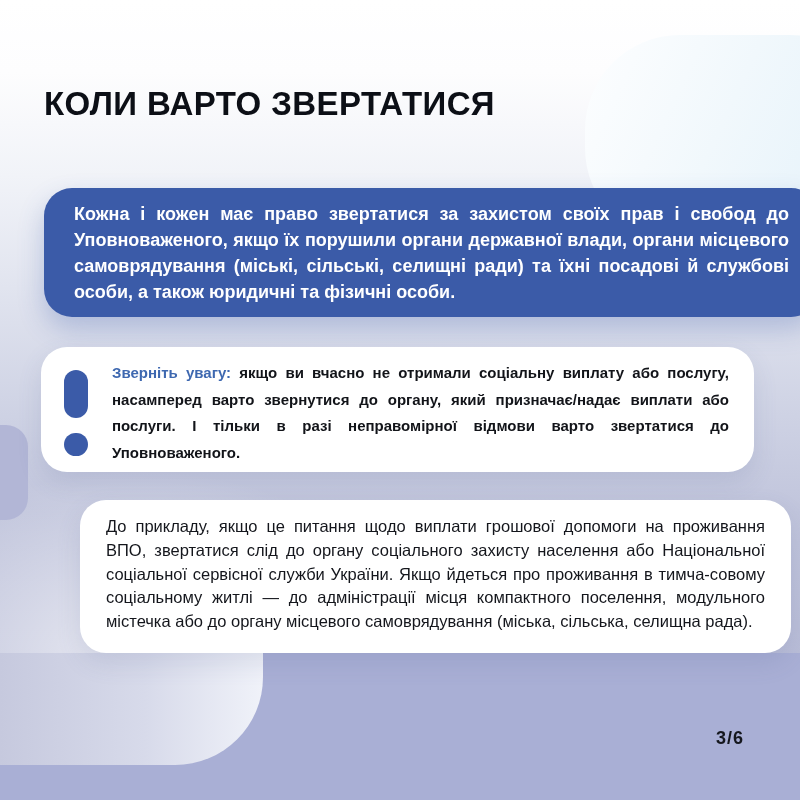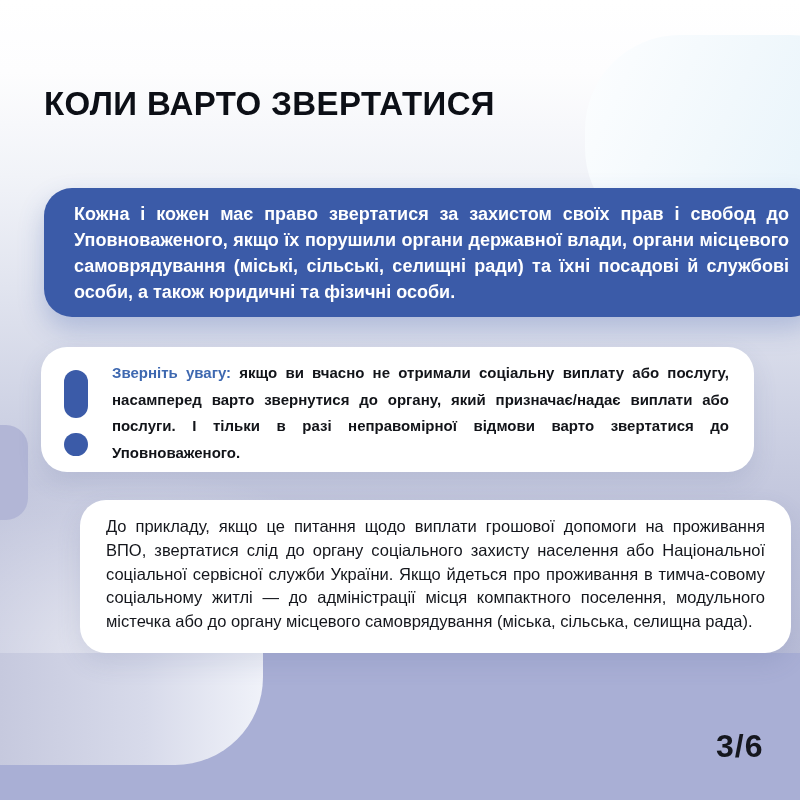--- a/index.html
+++ b/index.html
@@ -54,21 +54,21 @@
     }
     .attention-label{color:#3e68b0;}
     .card-example{
       left:44px;top:500px;width:711px;height:153px;border-radius:26px;
       padding:15px 26px 0 26px;
       margin-left:36px;
     }
     .card-example p{font-size:16.5px;line-height:23.8px;font-weight:500;color:#14161c;}
     .page-num{
       position:absolute;left:716px;top:728px;
-      font-size:32px;font-weight:700;letter-spacing:1px;color:#15171e;
+      font-size:18px;font-weight:700;letter-spacing:1px;color:#15171e;
     }
   </style>
 </head>
 <body>
 
 <div class="canvas">
 
   <div class="decor blob-top-right"></div>
   <div class="decor glow"></div>
   <div class="decor strip-left"></div>

